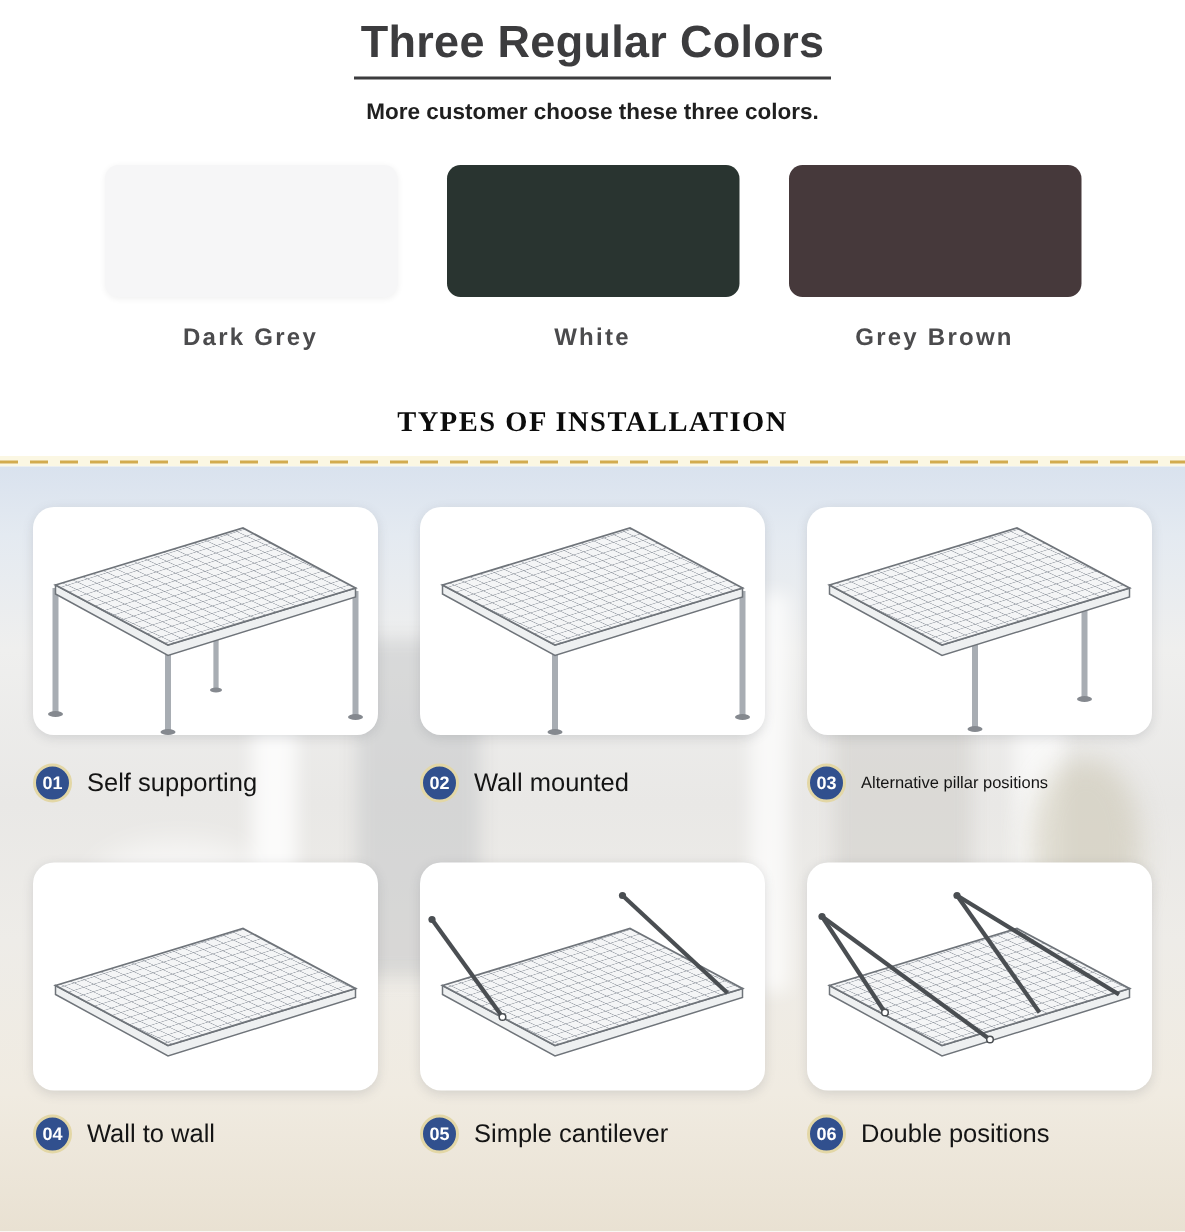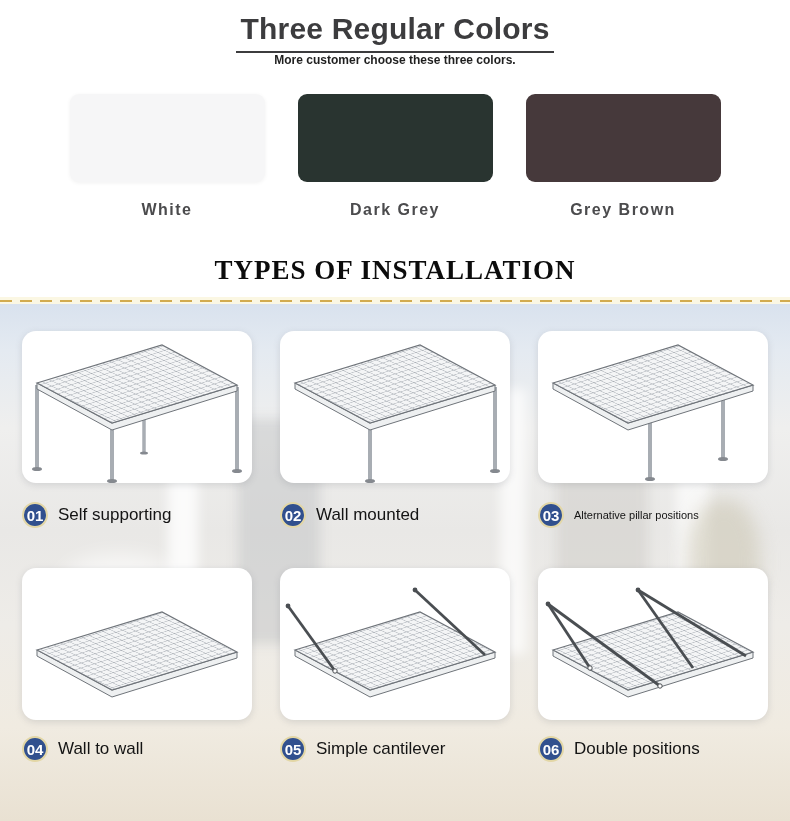--- a/index.html
+++ b/index.html
@@ -4,33 +4,33 @@
 <style>
   * { margin:0; padding:0; box-sizing:border-box; }
   html,body { width:790px; height:821px; background:#ffffff; overflow:hidden;
               font-family:"Liberation Sans", sans-serif; }
   .page { width:790px; height:821px; display:flex; flex-direction:column; }
 
   
   .colors-section { text-align:center; padding-top:12px; }
   .main-title { display:inline-block; font-size:30px; font-weight:600; color:#3c3c3e;
                 letter-spacing:0.2px; padding:0 4px 5px 4px; border-bottom:2px solid #3c3c3e; }
-  .subtitle { font-size:12px; font-weight:600; color:#1f1f1f; }
+  .subtitle { margin-top:13px; font-size:15px; font-weight:600; color:#1f1f1f; }
 
   .swatch-row { display:flex; justify-content:center; gap:33px; margin-top:27px; padding:0 22px; }
   .swatch { width:195px; height:88px; border-radius:9px; }
   .swatch.white { box-shadow:0 1px 4px rgba(0,0,0,0.06); }
 
   .swatch-labels { display:flex; justify-content:center; gap:33px; margin-top:19px; padding:0 22px; }
   .swatch-label { width:195px; text-align:center; font-size:16px; font-weight:bold;
                   letter-spacing:1.5px; color:#4b4b4d; }
 
   
   .install-title { text-align:center; margin-top:36px; font-family:"Liberation Serif", serif;
-                   font-size:27px; font-weight:bold; color:#0c0c0c; letter-spacing:1px; }
+                   font-size:19px; font-weight:bold; color:#0c0c0c; letter-spacing:1px; }
   .dashed-sep { margin-top:11px; height:7px; background-color:#fbf7e3;
                 background-image:repeating-linear-gradient(90deg,#d2ab4f 0 12px,#fbf7e3 12px 20px);
                 background-size:100% 2px; background-position:center; background-repeat:no-repeat; }
 
   
   .photo-section { position:relative; flex:1; overflow:hidden;
       background:linear-gradient(180deg,#d9e2ee 0%,#e4eaf1 9%,#efefee 24%,#e9e8e6 44%,
                                  #eeece8 62%,#f0ebe1 82%,#e9e1d2 100%); }
   .bgfx { position:absolute; filter:blur(6px); }
   .bgfx.bar1 { left:168px; top:95px;  width:30px; height:235px; background:rgba(255,255,255,0.8); }
@@ -49,21 +49,21 @@
   .cards-row.row2 { top:264px; }
   .labels-row.labels2 { top:431px; }
 
   .type-card { width:230px; height:152px; background:#ffffff; border-radius:14px;
                box-shadow:0 2px 7px rgba(90,95,105,0.18); overflow:hidden; }
   .type-card svg { display:block; width:230px; height:152px; }
 
   .label-cell { width:230px; display:flex; align-items:center; gap:10px; height:28px; }
   .num-badge { width:26px; height:26px; min-width:26px; border-radius:50%;
                border:2px solid #e3d7a6; display:flex; align-items:center; justify-content:center;
-               color:#ffffff; font-size:15px; font-weight:bold; }
+               color:#ffffff; font-size:12px; font-weight:bold; }
   .type-label { font-size:17px; color:#141414; }
   .label-cell.small .type-label { font-size:11px; }
 </style>
 </head>
 <body>
 
 <svg width="0" height="0" style="position:absolute" aria-hidden="true">
   <defs>
     <pattern id="lat" patternUnits="userSpaceOnUse" width="7" height="7" patternTransform="matrix(0.95,-0.3,0.9,0.42,0,0)">
       <rect width="7" height="7" fill="#f4f5f6"></rect>
@@ -78,22 +78,22 @@
     <span class="main-title">Three Regular Colors</span>
     <div class="subtitle">More customer choose these three colors.</div>
 
     <div class="swatch-row">
       <div class="swatch white" style="background-color: rgb(246, 246, 247);"></div>
       <div class="swatch" style="background-color: rgb(41, 52, 48);"></div>
       <div class="swatch" style="background-color: rgb(70, 57, 59);"></div>
     </div>
 
     <div class="swatch-labels">
+      <div class="swatch-label">Dark Grey</div>
       <div class="swatch-label">White</div>
-      <div class="swatch-label">Dark Grey</div>
       <div class="swatch-label">Grey Brown</div>
     </div>
   </div>
 
   <div class="install-title">TYPES OF INSTALLATION</div>
   <div class="dashed-sep"></div>
 
   <div class="photo-section">
     <div class="bgfx bar1"></div>
     <div class="bgfx bar2"></div>

